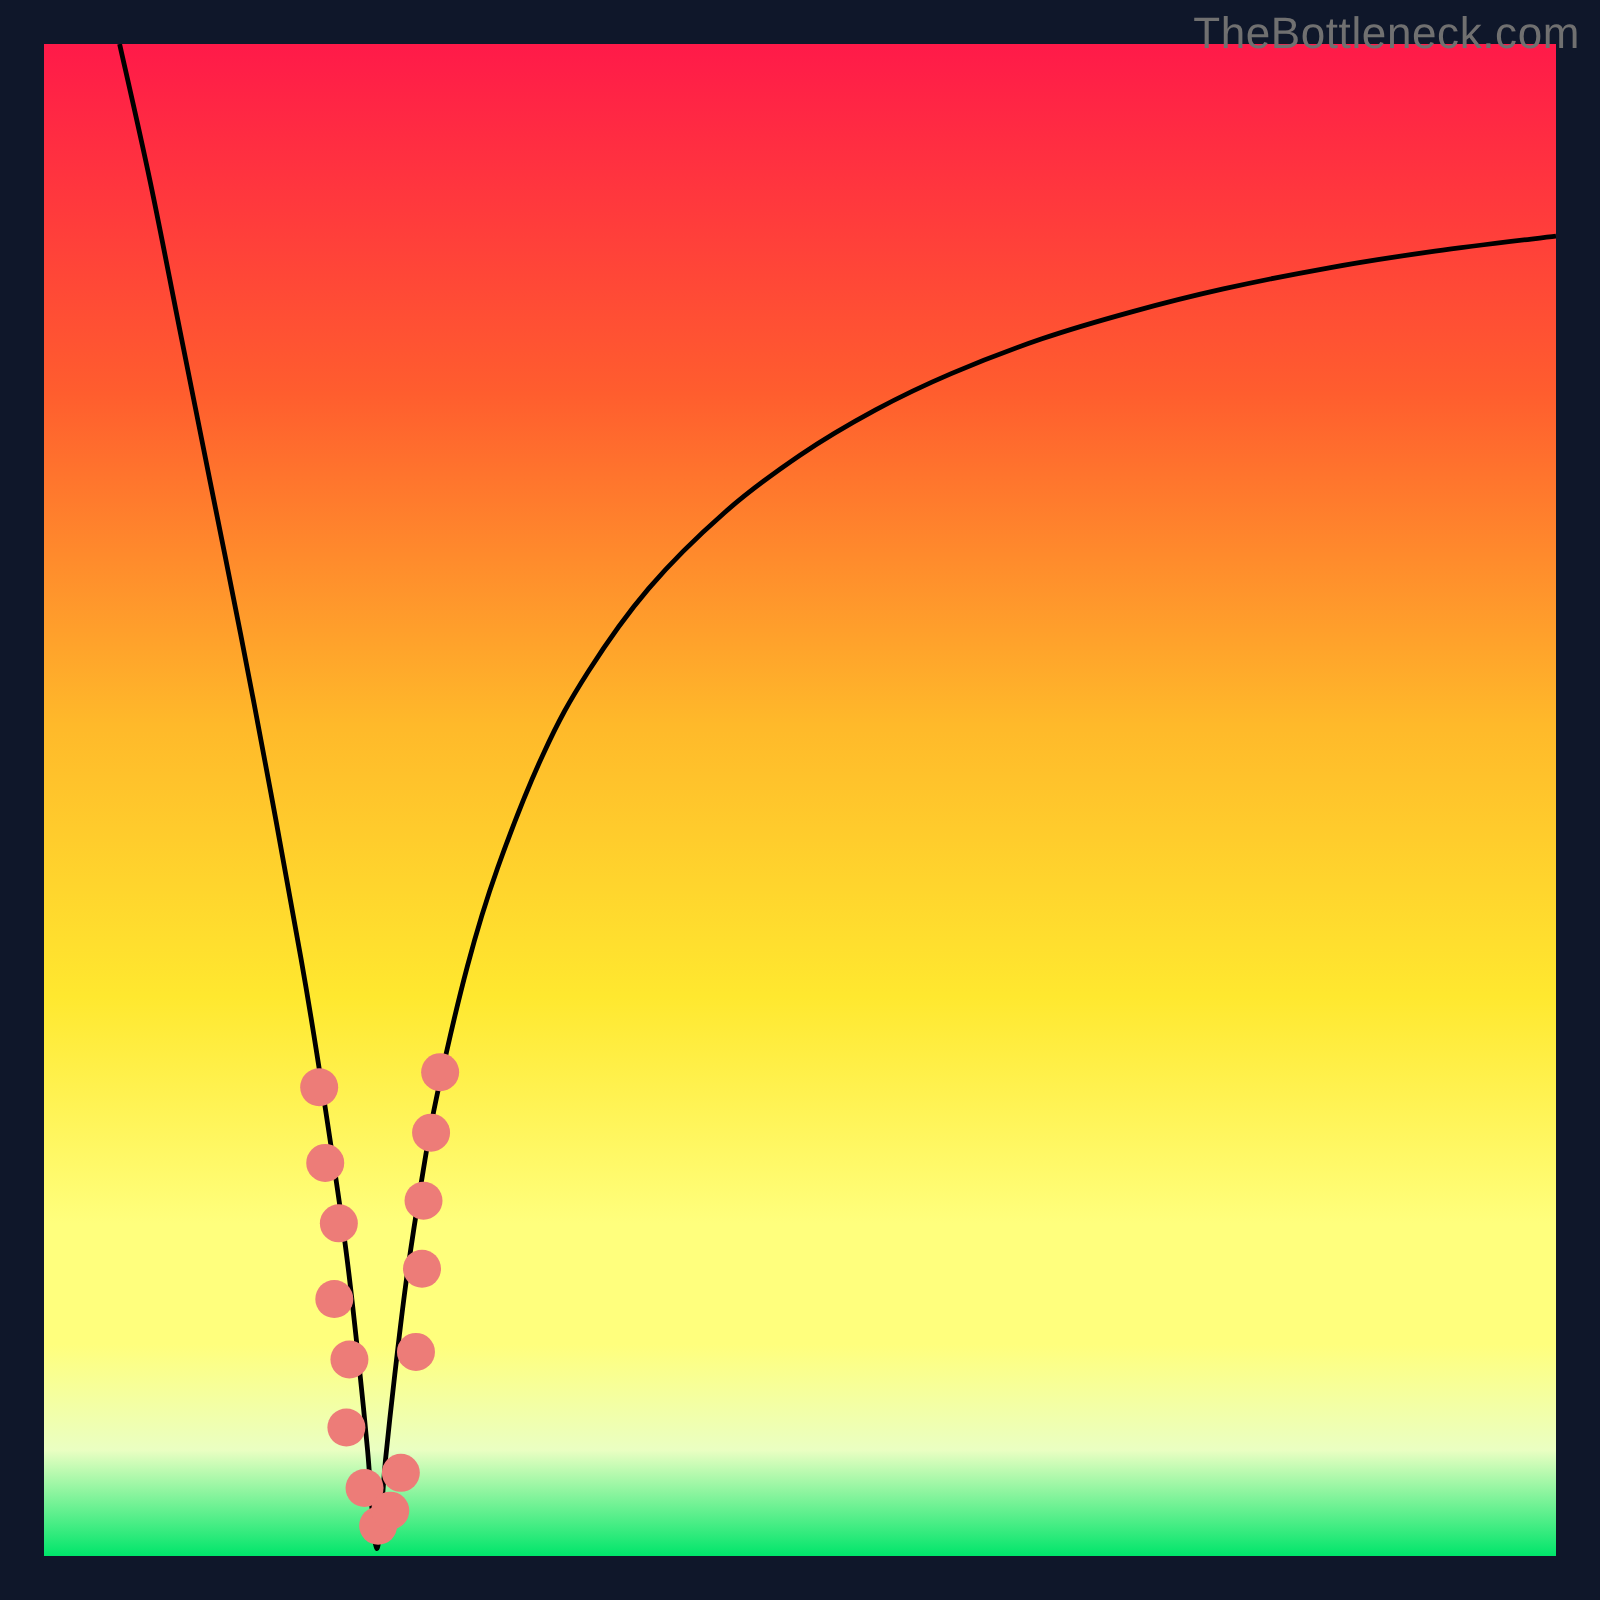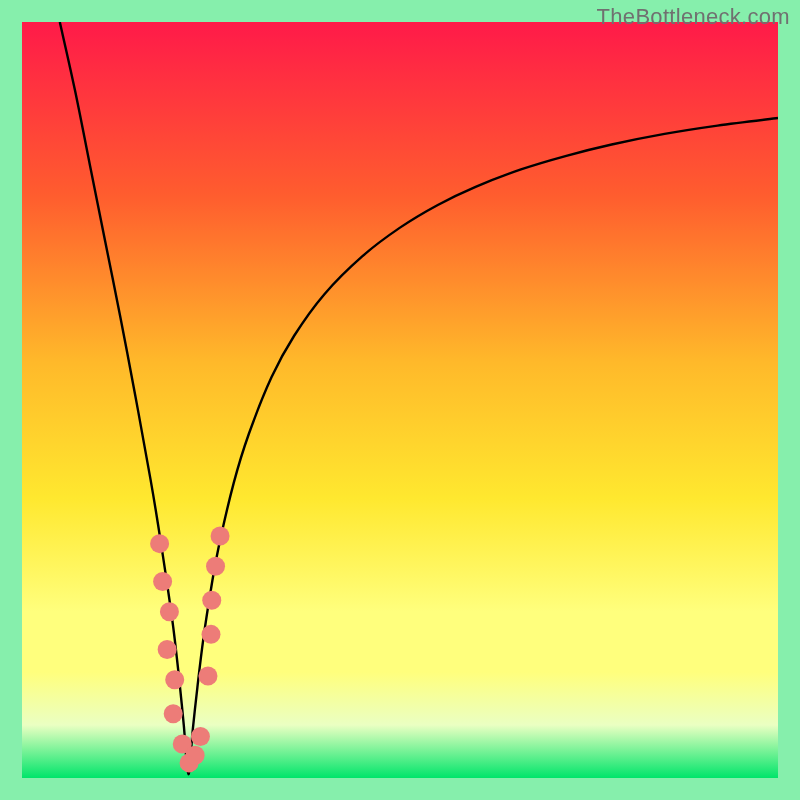--- a/index.html
+++ b/index.html
@@ -7,21 +7,21 @@
     padding: 0;
     width: 800px;
     height: 800px;
     overflow: hidden;
     background: #000;
     font-family: Arial, Helvetica, sans-serif;
   }
   .frame {
     position: absolute;
     inset: 0;
-    background: #86efac;
+    background: #0f172a;
   }
   .plot {
     position: absolute;
     
     left: 22px;
     top: 22px;
     width: 756px;
     height: 756px;
     overflow: hidden;
   }

